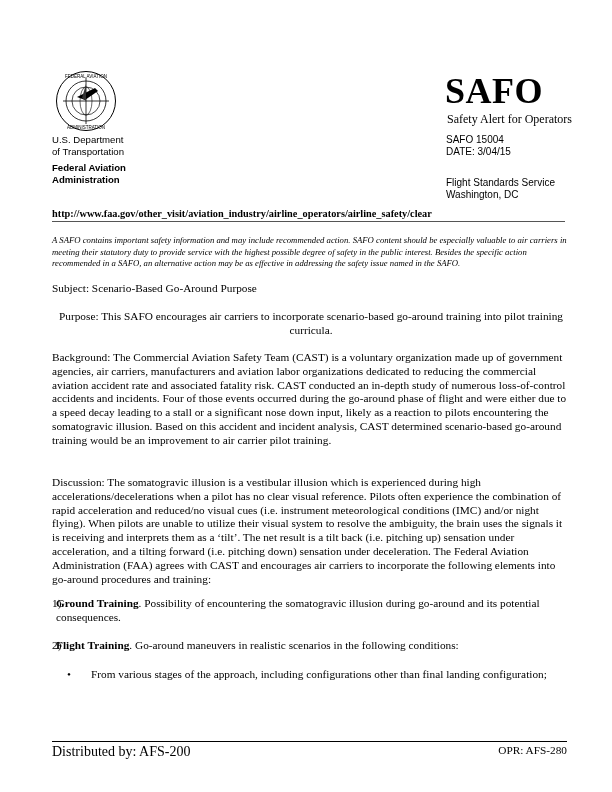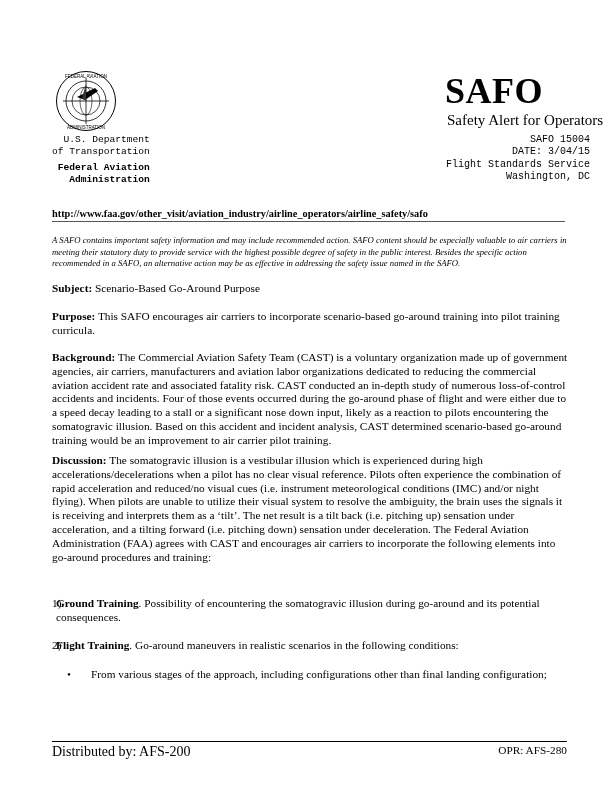--- a/index.html
+++ b/index.html
@@ -1,40 +1,40 @@
 <!DOCTYPE html>
 <html><head>
 <meta charset="utf-8">
 <style>
   html, body { margin:0; padding:0; background:#fff; }
   body { width:612px; height:792px; position:relative; overflow:hidden; color:#000; }
   .serif { font-family: "Liberation Serif", serif; }
-  .sans { font-family: Liberation Mono, monospace; text-align: right; }
+  .sans { font-family: Liberation Sans, sans-serif; }
   .abs { position:absolute; }
 
   .seal { left:55px; top:70px; width:62px; height:62px; }
   .dept { left:52px; top:134px; font-size:9.6px; line-height:12px; }
   .dept .bold { font-weight:bold; }
   .dept .gap { margin-top:4px; }
 
   .safo-title { left:445px; top:72px; font-size:36px; font-weight:bold; letter-spacing:0.5px; line-height:38px; }
-  .safo-sub { left:447px; top:112px; font-size:15px; }
+  .safo-sub { left:447px; top:112px; font-size:12px; }
   .safo-meta { left:446px; top:134px; font-size:10px; line-height:12px; }
-  .safo-meta .gap { margin-top:1px; }
+  .safo-meta .gap { margin-top:19px; }
 
   .url { left:52px; top:208px; font-size:10.3px; font-weight:bold; }
   .url-rule { left:52px; top:221px; width:513px; height:0; border-top:1.5px solid #555; }
   .notice { left:52px; top:235px; width:515px; font-size:8.7px; font-style:italic; line-height:11.7px; }
 
   .body-text { left:52px; width:518px; font-size:11.3px; line-height:13.8px; }
-  .body-text b { font-weight:bold; }
+  .body-text b { font-weight:normal; }
   .subject { top:282px; }
-  .purpose { top:310px; }
+  .purpose { top:310px;text-align:center; }
   .background { top:351px; }
-  .discussion { top:454px; }
+  .discussion { top:476px; }
 
   .list-item { left:52px; width:520px; font-size:11.3px; line-height:13.8px; }
   .list-num { position:absolute; left:0; top:0; }
   .list-text { margin-left:4px; }
   .li1 { top:597px; }
   .li2 { top:639px; }
   .bullet-item { left:67px; width:500px; top:668px; font-size:11.3px; line-height:13.8px; }
   .bullet-dot { position:absolute; left:0; top:0; }
   .bullet-text { margin-left:24px; }
 
@@ -68,21 +68,21 @@
 <div class="abs serif safo-title">SAFO</div>
 <div class="abs serif safo-sub">Safety Alert for Operators</div>
 
 <div class="abs sans safo-meta">
   <div>SAFO 15004</div>
   <div>DATE: 3/04/15</div>
   <div class="gap">Flight Standards Service</div>
   <div>Washington, DC</div>
 </div>
 
-<div class="abs serif url">http://www.faa.gov/other_visit/aviation_industry/airline_operators/airline_safety/safo</div>
+<div class="abs serif url">http://www.faa.gov/other_visit/aviation_industry/airline_operators/airline_safety/clear</div>
 <div class="abs url-rule"></div>
 <div class="abs serif notice">A SAFO contains important safety information and may include recommended action. SAFO content should be especially valuable to air carriers in meeting their statutory duty to provide service with the highest possible degree of safety in the public interest. Besides the specific action recommended in a SAFO, an alternative action may be as effective in addressing the safety issue named in the SAFO.</div>
 
 <div class="abs serif body-text subject">
   <b>Subject:</b><span> Scenario-Based Go-Around Purpose</span>
 </div>
 
 <div class="abs serif body-text purpose">
   <b>Purpose:</b><span> This SAFO encourages air carriers to incorporate scenario-based go-around training into pilot training curricula.</span>
 </div>

